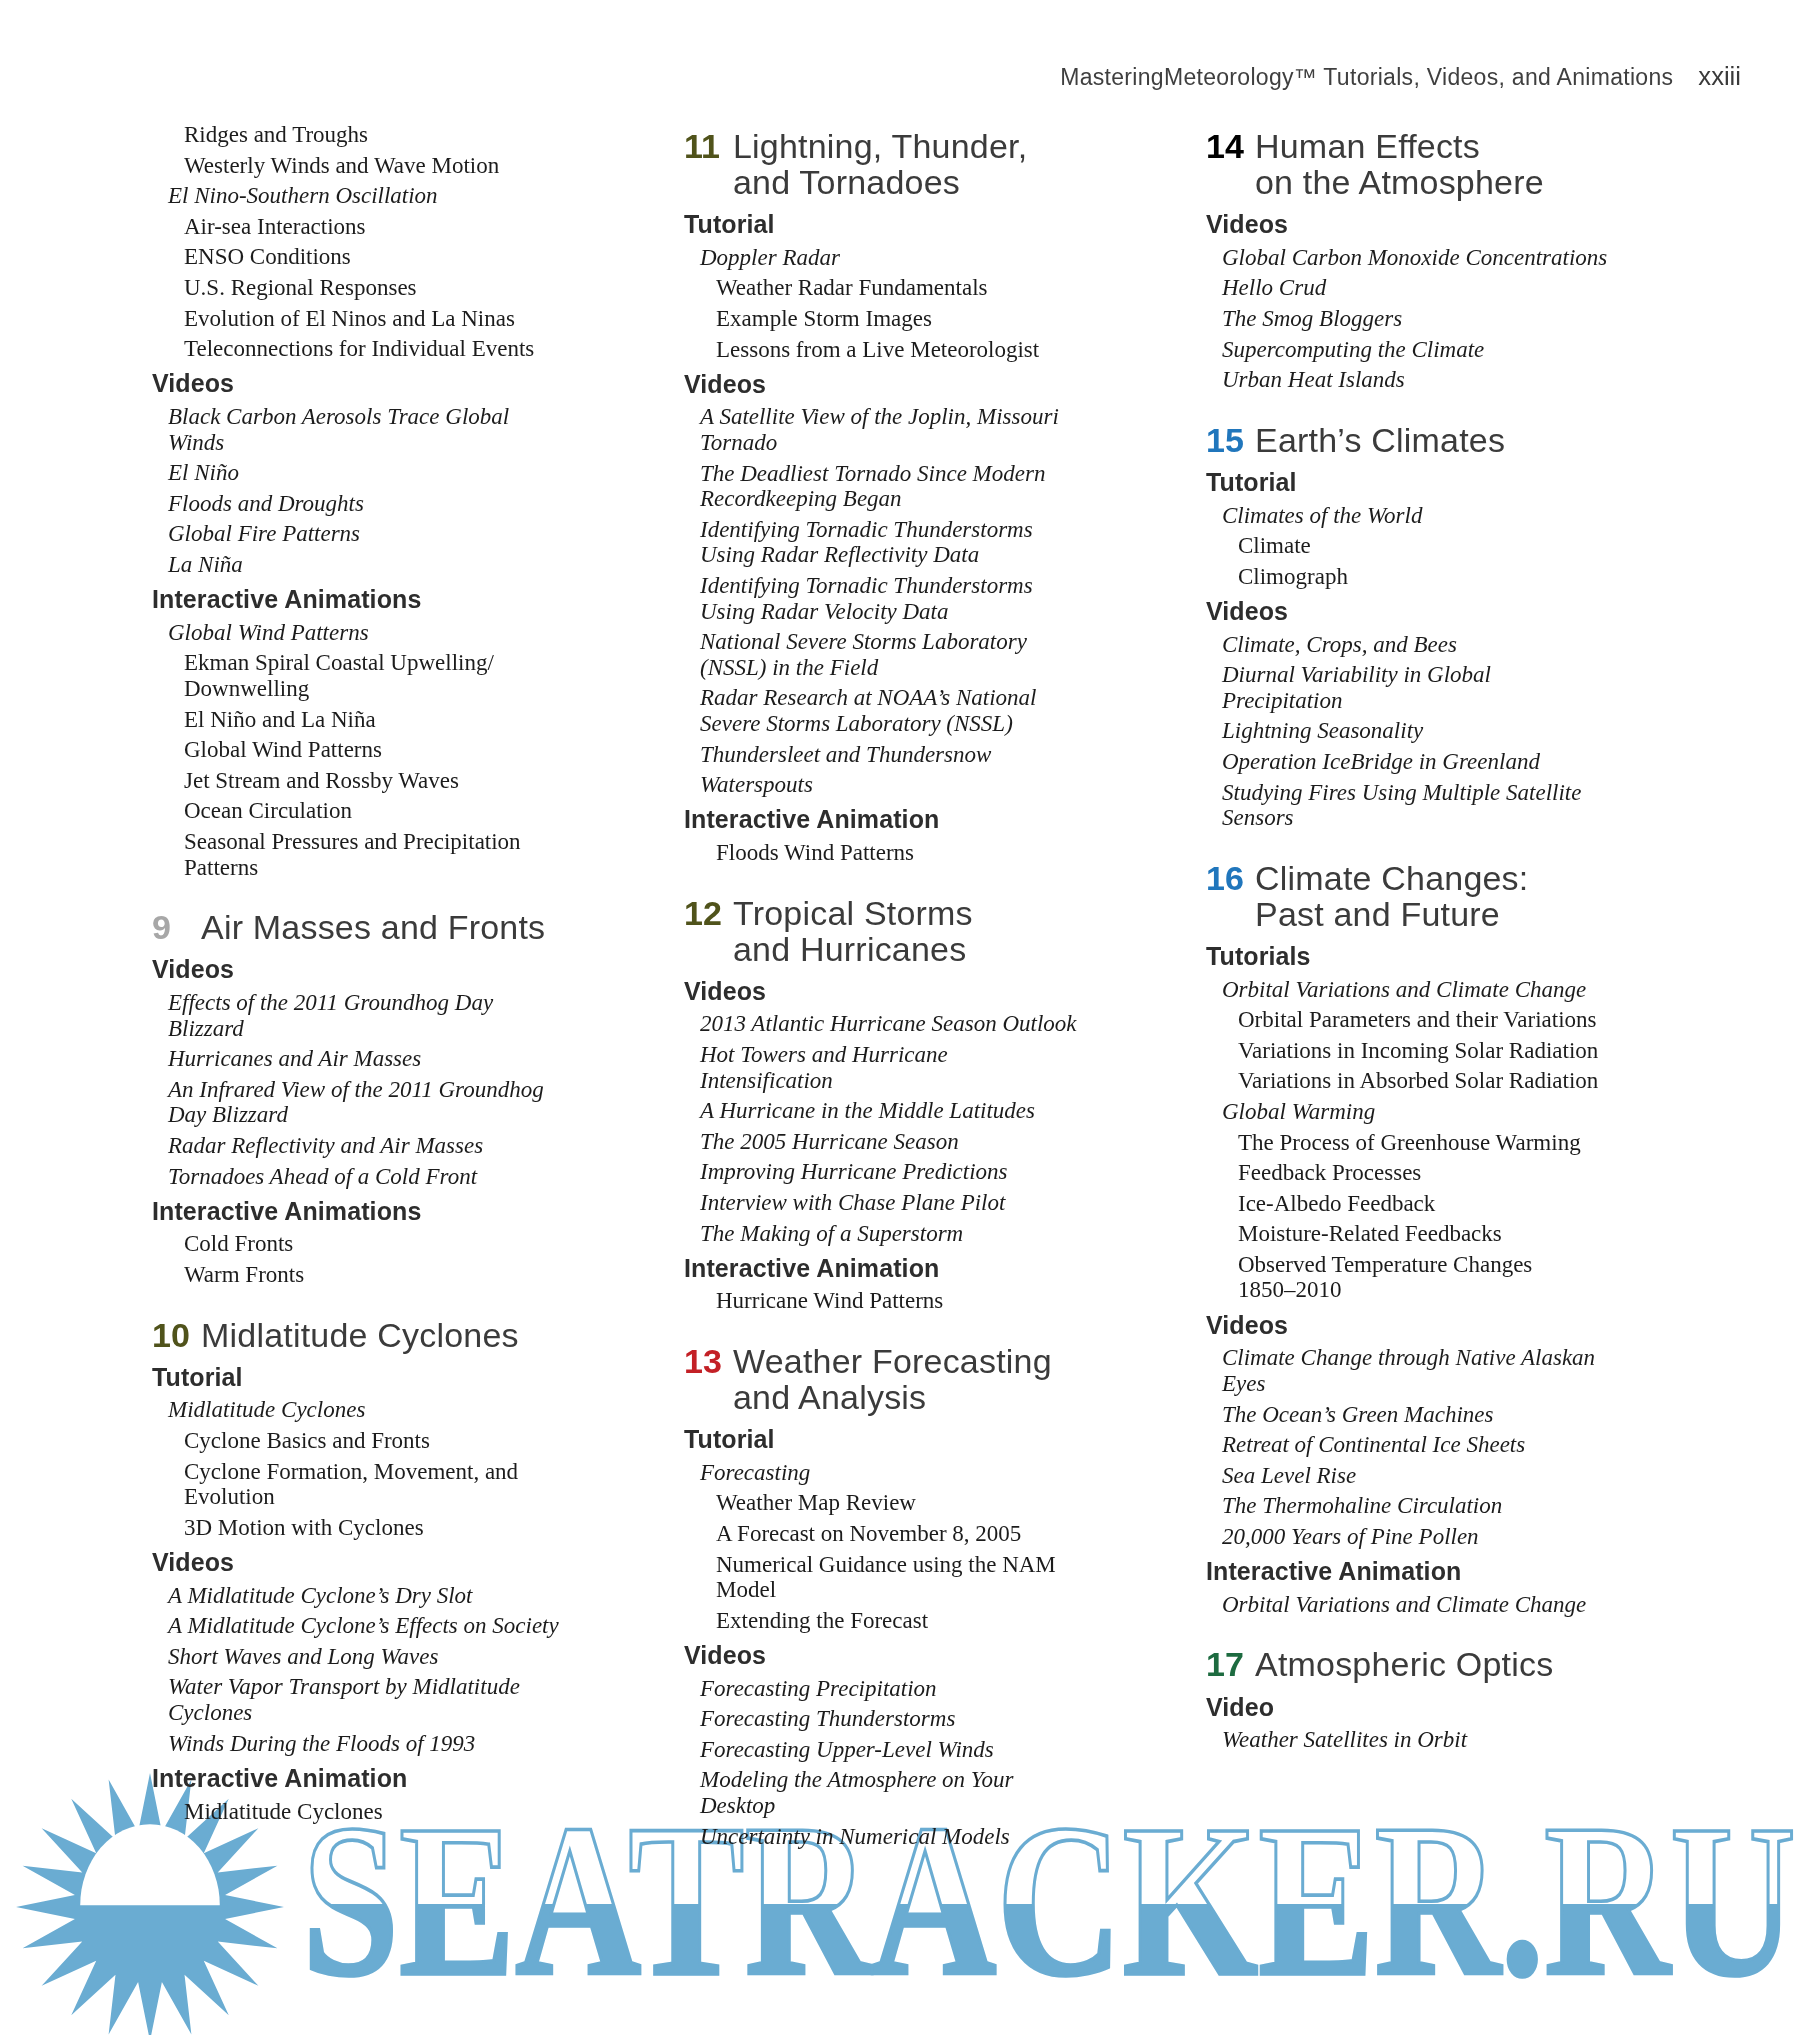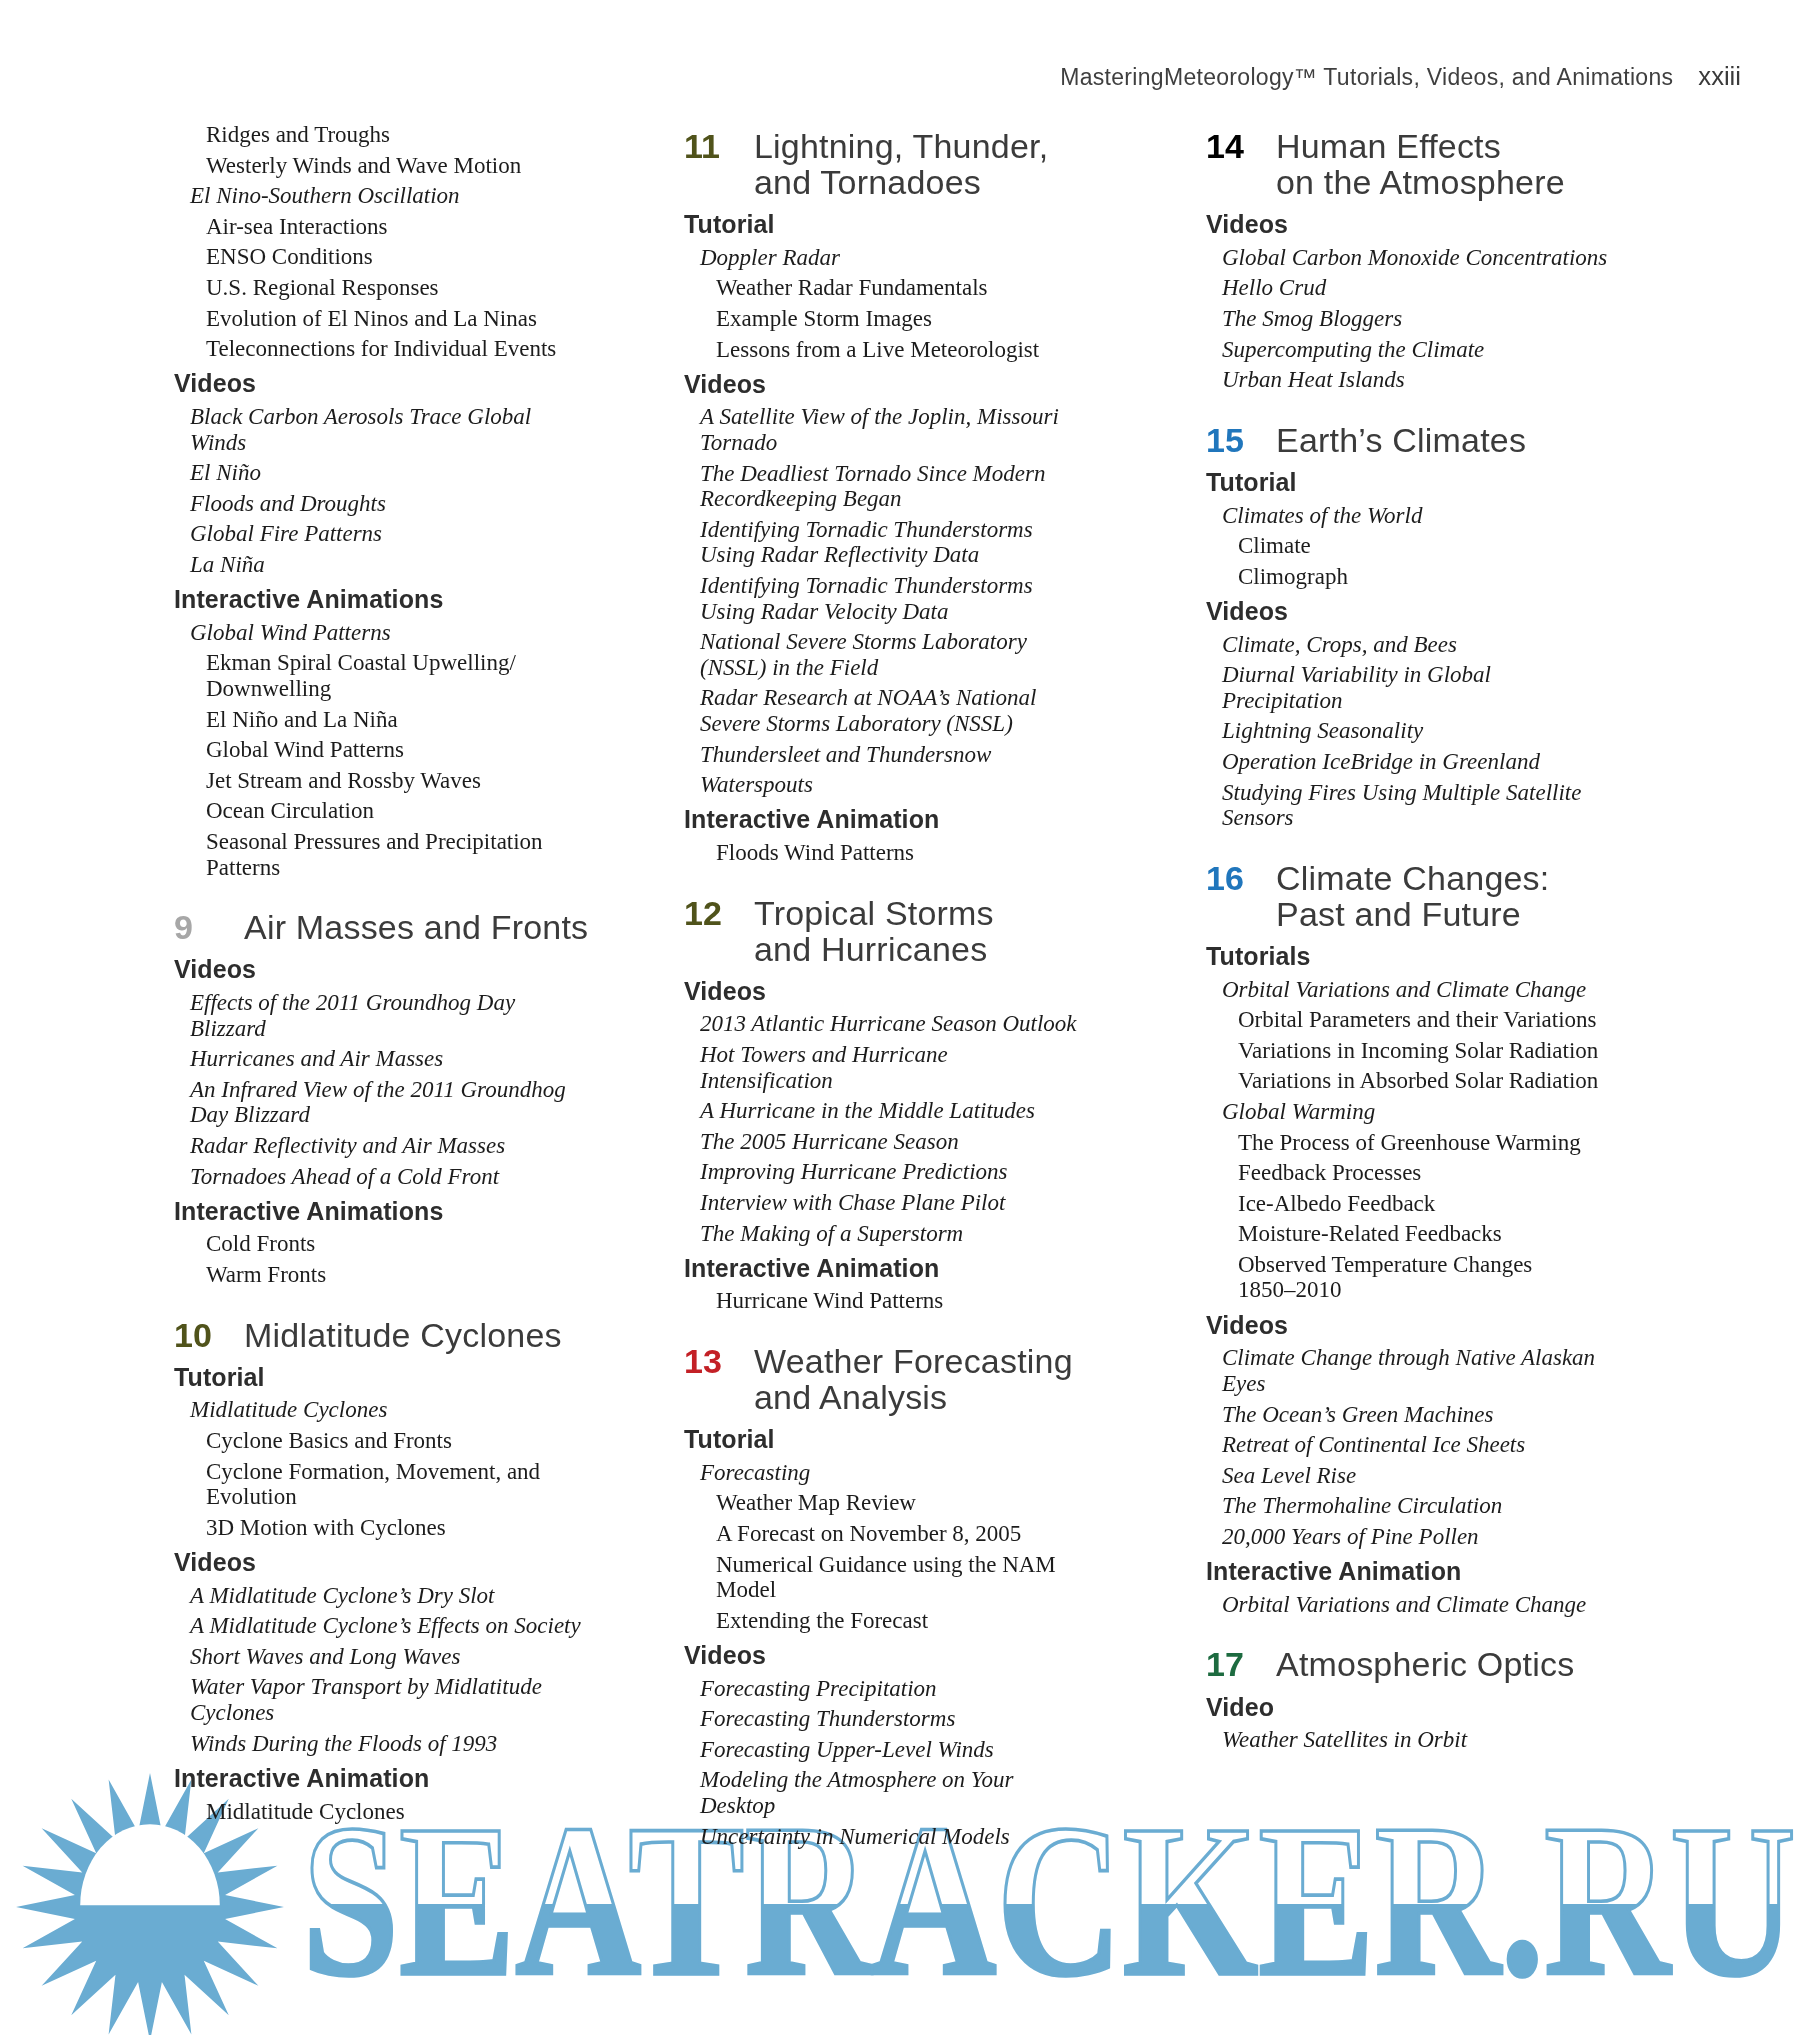--- a/index.html
+++ b/index.html
@@ -6,25 +6,25 @@
   .page{position:relative;width:1801px;height:2035px;background:#ffffff;overflow:hidden;
         font-family:"Liberation Sans",sans-serif;color:#1c1c1c;}
 
   
   .header{position:absolute;top:62px;right:60px;display:flex;align-items:baseline;gap:25px;z-index:3;}
   .header .htitle{font-size:23px;color:#3f3f3f;letter-spacing:0.3px;}
   .header .folio{font-size:25.6px;font-weight:400;color:#3a3a3a;}
 
   
   .col{position:absolute;z-index:2;}
-  #col1{left:174px;top:122px;width:499px;}
+  #col1{left:152px;top:122px;width:499px;}
   #col2{left:684px;top:128px;width:505px;}
   #col3{left:1206px;top:128px;width:536px;}
 
-  .chapter{display:flex;align-items:flex-start;margin:29px 0 11.2px 0;gap:21px;}
+  .chapter{display:flex;align-items:flex-start;margin:29px 0 11.2px 0;}
   .col .chapter:first-child{margin-top:0;}
   .chnum{flex:0 0 49px;font-size:34px;line-height:36px;font-weight:700;}
   .chtitle{font-size:34px;line-height:36px;font-weight:400;color:#3b3b3b;white-space:pre-line;
            letter-spacing:0.2px;}
 
   .section{font-size:25px;line-height:27.4px;font-weight:700;color:#2d2d2d;margin:8.7px 0 6.2px 0;
            letter-spacing:0.1px;}
 
   .item{font-family:"Liberation Serif",serif;font-size:23px;line-height:25.6px;margin:0 0 5px 0;
         white-space:pre-line;color:#1c1c1c;}

